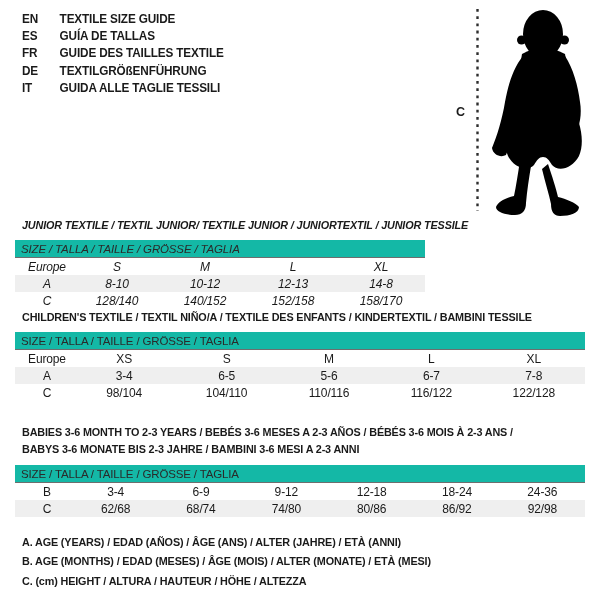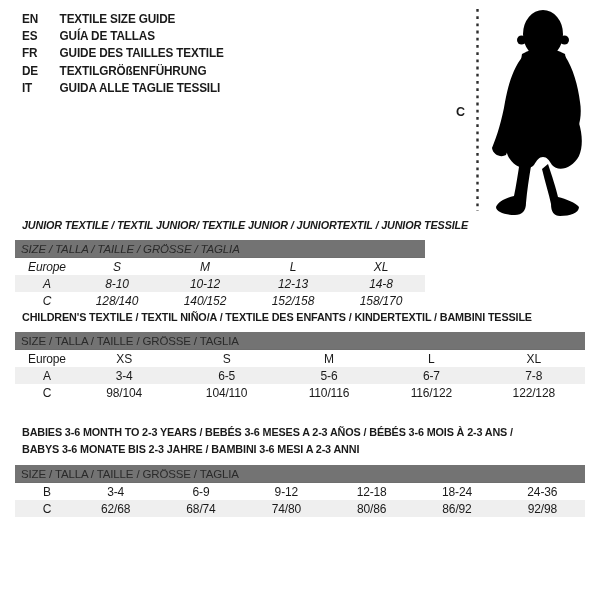--- a/index.html
+++ b/index.html
@@ -18,21 +18,21 @@
   .dim-label{position:absolute;left:1px;top:101px;font-weight:bold;font-size:12.5px;}
   
   .section{position:absolute;left:15px;}
   #section-0{top:217px;width:410px;font-style:italic;}
   #section-1{top:309px;width:570px;}
   #section-2{top:424px;width:570px;}
   .sec-title{font-weight:bold;font-size:11.5px;line-height:16px;margin-left:7px;}
   #section-2 .sec-title{line-height:17px;}
   table{border-collapse:collapse;table-layout:fixed;width:100%;margin-top:7px;}
   td{height:17px;padding:0;font-size:12px;text-align:center;vertical-align:middle;}
-  td.hdr{background:#737373;text-align:left;padding-left:6px;font-size:11.5px;color:#2a2a2a;border-bottom:1.5px solid #6e6e6e;}
+  td.hdr{background:#14b8a6;text-align:left;padding-left:6px;font-size:11.5px;color:#2a2a2a;border-bottom:1.5px solid #6e6e6e;}
   td.lbl{text-align:center;padding-left:6px;}
   tr.shaded td{background:#efefef;}
   
   .footnotes{position:absolute;left:22px;top:533px;}
   .footnote{font-weight:bold;font-size:11.5px;line-height:19.3px;}
 </style>
 </head>
 <body>
 
 <div class="canvas">
@@ -190,14 +190,19 @@
             <td>68/74</td>
             <td>74/80</td>
             <td>80/86</td>
             <td>86/92</td>
             <td>92/98</td>
           </tr>
         </tbody>
       </table>
     </div>
 
+  <div class="footnotes" id="footnotes">
+      <div class="footnote cond">A. AGE (YEARS) / EDAD (AÑOS) / ÂGE (ANS) / ALTER (JAHRE) / ETÀ (ANNI)</div>
+      <div class="footnote cond">B. AGE (MONTHS) / EDAD (MESES) / ÂGE (MOIS) / ALTER (MONATE) / ETÀ (MESI)</div>
+      <div class="footnote cond">C. (cm) HEIGHT / ALTURA / HAUTEUR / HÖHE / ALTEZZA</div>
+    </div>
 
 </div>
 
 </body></html>

